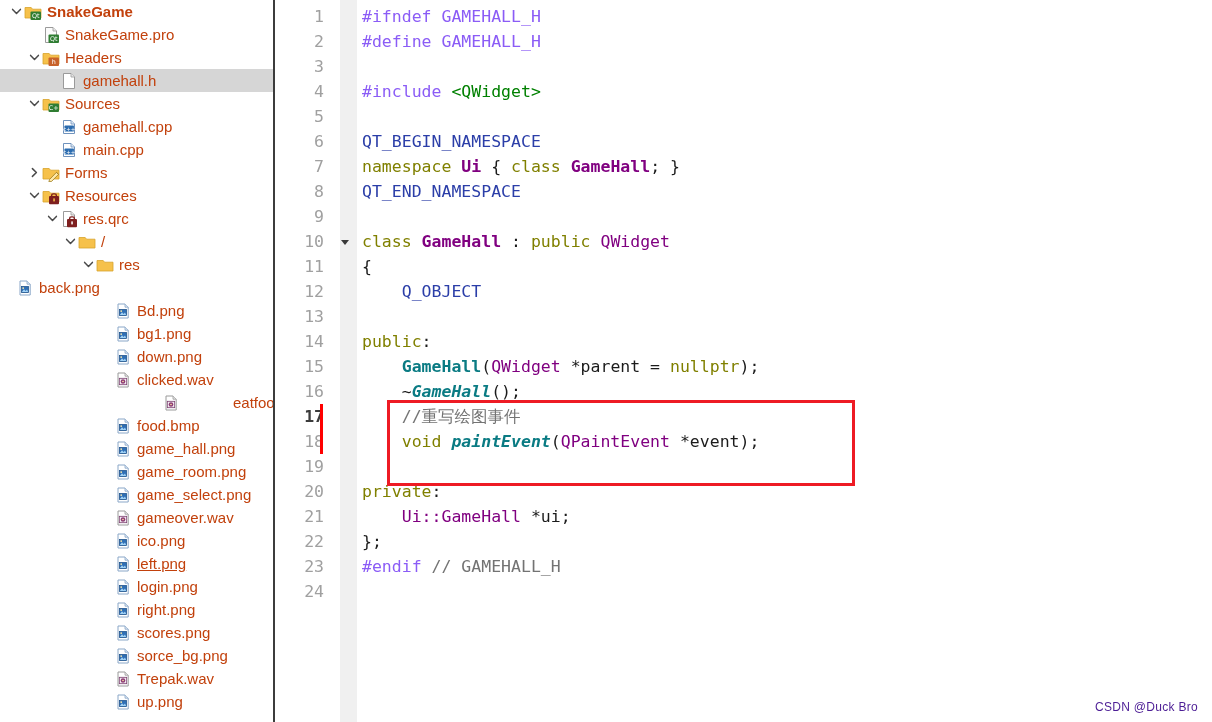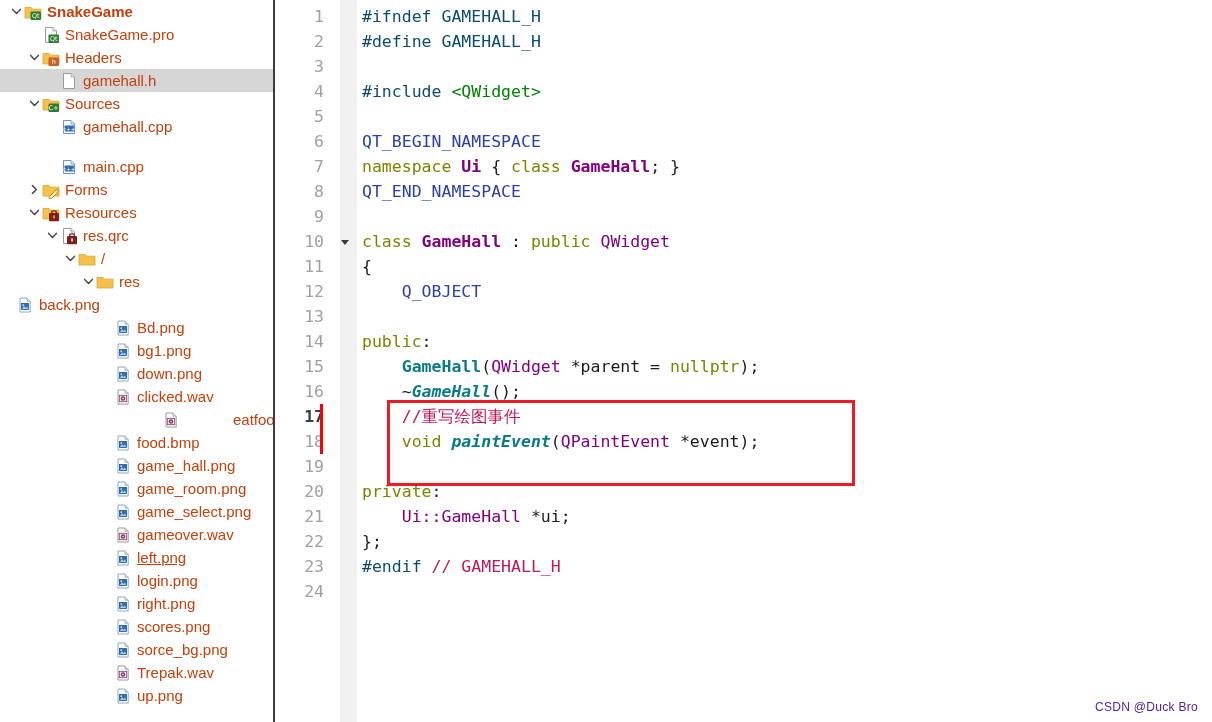--- a/index.html
+++ b/index.html
@@ -95,23 +95,23 @@
     display: inline-flex; align-items: center; justify-content: center;
     color: #3a3a3a;
   }
   .ctext {
     padding-left: 5px;
     flex: 1 1 auto;
     white-space: pre;
   }
 
   
-  .t-pre   { color: #0c4a6e; }            
+  .t-pre   { color: #8b5cf6; }            
   .t-str   { color: #008000; }            
-  .t-cmt   { color: #be185d; }            
+  .t-cmt   { color: #737373; }            
   .t-kw    { color: #808000; }            
   .t-type  { color: #800080; }            
   .t-cls   { color: #800080; font-weight: bold; }
   .t-fn    { color: #0a7b83; font-weight: bold; }
   .t-fni   { color: #0a7b83; font-weight: bold; font-style: italic; }
   .t-macro { color: #2b3ea8; }
   .t-plain { color: #1b1b1b; }
   .t-punc  { color: #1b1b1b; }
 
   
@@ -218,21 +218,21 @@
           <span class="ico">
             <svg width="18" height="18" viewBox="0 0 18 18">
               <path d="M3.5 2.5 L11 2.5 L14.5 6 L14.5 15.5 L3.5 15.5 Z" fill="#ffffff" stroke="#6f92bd" stroke-width="1"></path>
               <path d="M11 2.5 L11 6 L14.5 6" fill="#dce7f3" stroke="#6f92bd" stroke-width="0.8"></path>
               <rect x="4.5" y="7.5" width="9.5" height="6" rx="0.8" fill="#2b6cb0"></rect>
               <text x="9.25" y="12.6" font-size="5.4" font-family="DejaVu Sans, sans-serif" fill="#ffffff" text-anchor="middle">c++</text>
             </svg>
           </span>
           <span class="lbl">gamehall.cpp</span>
         </div>
-        <div class="row" style="padding-left: 44px; margin-top: 17px;">
+        <div class="row" style="padding-left: 44px;">
           <span class="chev"></span>
           <span class="ico">
             <svg width="18" height="18" viewBox="0 0 18 18">
               <path d="M3.5 2.5 L11 2.5 L14.5 6 L14.5 15.5 L3.5 15.5 Z" fill="#ffffff" stroke="#6f92bd" stroke-width="1"></path>
               <path d="M11 2.5 L11 6 L14.5 6" fill="#dce7f3" stroke="#6f92bd" stroke-width="0.8"></path>
               <rect x="4.5" y="7.5" width="9.5" height="6" rx="0.8" fill="#2b6cb0"></rect>
               <text x="9.25" y="12.6" font-size="5.4" font-family="DejaVu Sans, sans-serif" fill="#ffffff" text-anchor="middle">c++</text>
             </svg>
           </span>
           <span class="lbl">main.cpp</span>
@@ -446,20 +446,33 @@
           <span class="ico">
             <svg width="18" height="18" viewBox="0 0 18 18">
               <path d="M4 2 L11 2 L14.2 5.2 L14.2 16 L4 16 Z" fill="#ffffff" stroke="#9a9a9a" stroke-width="1"></path>
               <path d="M11 2 L11 5.2 L14.2 5.2" fill="#e8e8e8" stroke="#9a9a9a" stroke-width="0.8"></path>
               <rect x="5.3" y="7.3" width="7.4" height="6.4" fill="#f0e8ef" stroke="#7a3f6e" stroke-width="0.8"></rect>
               <circle cx="9" cy="10.5" r="2.3" fill="#8e3b74"></circle>
               <circle cx="9" cy="10.5" r="0.8" fill="#ffe9a8"></circle>
             </svg>
           </span>
           <span class="lbl">gameover.wav</span>
+        </div>
+        <div class="row" style="padding-left: 98px;">
+          <span class="chev"></span>
+          <span class="ico">
+            <svg width="18" height="18" viewBox="0 0 18 18">
+              <path d="M4 2 L11 2 L14.2 5.2 L14.2 16 L4 16 Z" fill="#ffffff" stroke="#8aa7c8" stroke-width="1"></path>
+              <path d="M11 2 L11 5.2 L14.2 5.2" fill="#dbe6f2" stroke="#8aa7c8" stroke-width="0.8"></path>
+              <rect x="5.4" y="7.4" width="7.2" height="6.2" fill="#2f6fb5" stroke="#1b4f87" stroke-width="0.7"></rect>
+              <path d="M5.8 13 L8 10.2 L9.6 12 L11 10.6 L12.2 13 Z" fill="#9fd1f5"></path>
+              <circle cx="7.2" cy="9.1" r="0.9" fill="#ffe9a8"></circle>
+            </svg>
+          </span>
+          <span class="lbl">ico.png</span>
         </div>
         <div class="row" style="padding-left: 98px; text-decoration: underline;">
           <span class="chev"></span>
           <span class="ico">
             <svg width="18" height="18" viewBox="0 0 18 18">
               <path d="M4 2 L11 2 L14.2 5.2 L14.2 16 L4 16 Z" fill="#ffffff" stroke="#8aa7c8" stroke-width="1"></path>
               <path d="M11 2 L11 5.2 L14.2 5.2" fill="#dbe6f2" stroke="#8aa7c8" stroke-width="0.8"></path>
               <rect x="5.4" y="7.4" width="7.2" height="6.2" fill="#2f6fb5" stroke="#1b4f87" stroke-width="0.7"></rect>
               <path d="M5.8 13 L8 10.2 L9.6 12 L11 10.6 L12.2 13 Z" fill="#9fd1f5"></path>
               <circle cx="7.2" cy="9.1" r="0.9" fill="#ffe9a8"></circle>

